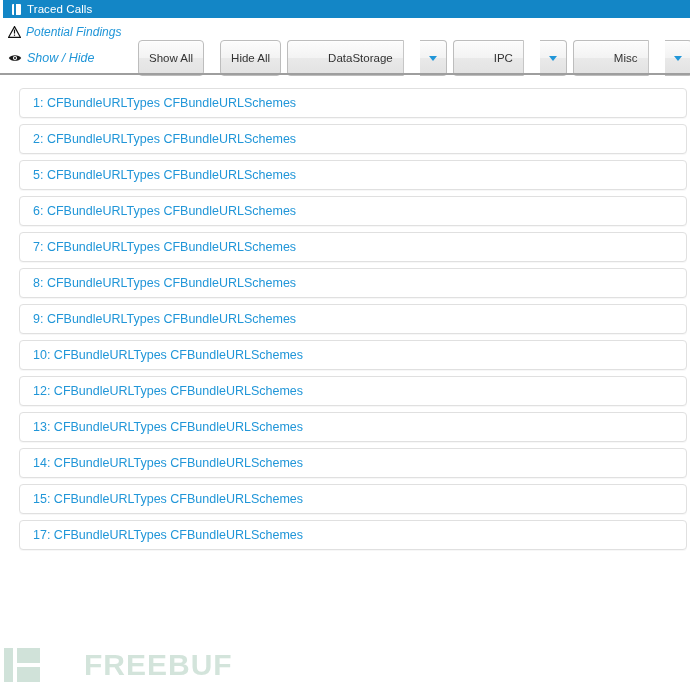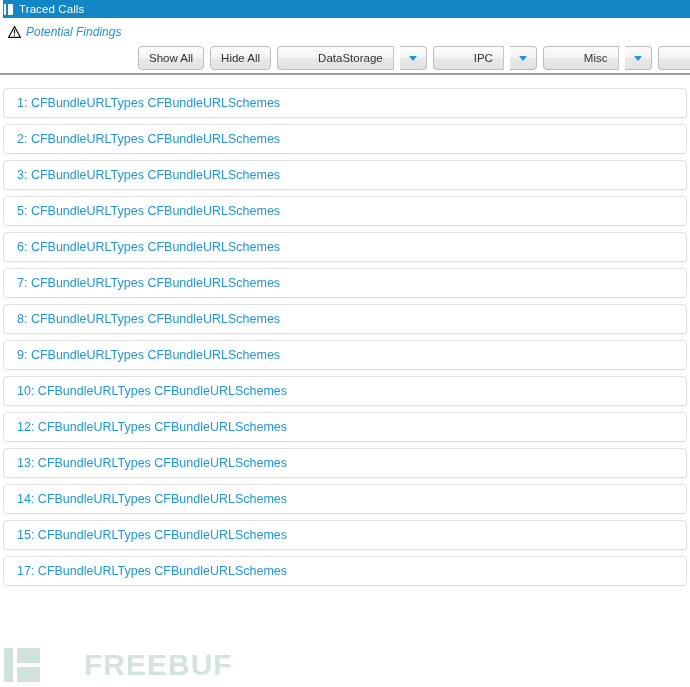--- a/index.html
+++ b/index.html
@@ -20,21 +20,21 @@
   }
 
   
   .titlebar {
     position: absolute;
     left: 3px; top: 0;
     width: 687px; height: 18px;
     background: #1386c6;
     display: flex;
     align-items: center;
-    padding-left: 1px;
+    padding-left: 9px;
   }
   .titlebar .doc-icon {
     width: 9px; height: 11px;
     background: #ffffff;
     border-radius: 1px;
     position: relative;
     flex: 0 0 auto;
     margin-right: 6px;
   }
   .titlebar .doc-icon::after {
@@ -99,35 +99,35 @@
 
   
   .btn-area {
     position: absolute;
     left: 138px; top: 26px;
     display: flex;
     align-items: center;
     height: 28px;
   }
   .btn {
-    height: 24px;
+    height: 36px;
     display: inline-flex;
     align-items: center;
     justify-content: center;
     padding: 0 10px;
     font-size: 11.5px;
     color: #333333;
     background: linear-gradient(to bottom, #fcfcfc 0%, #f3f3f3 50%, #e9e9e9 51%, #e2e2e2 100%);
     border: 1px solid #bdbdbd;
     border-radius: 4px;
     white-space: nowrap;
     box-shadow: 0 1px 0 rgba(255,255,255,0.65) inset;
     cursor: default;
   }
-  .btn + .btn { margin-left: 6px; }
+  .btn + .btn { margin-left: 16px; }
 
   .btn-group {
     display: inline-flex;
     align-items: center;
     margin-left: 6px;
   }
   .btn-group .btn-main {
     border-top-right-radius: 0;
     border-bottom-right-radius: 0;
     border-right: 1px solid #c6c6c6;
@@ -155,20 +155,21 @@
     background: #9e9e9e;
   }
 
   
   .list {
     position: absolute;
     left: 0; top: 88px;
     width: 690px;
     height: 599px;
     overflow: hidden;
+    padding-left: 16px;
   }
   .list-item {
     position: relative;
     height: 30px;
     margin: 0 3px 6px 3px;
     background: #ffffff;
     border: 1px solid #e0e0e0;
     border-radius: 4px;
     display: flex;
     align-items: center;
@@ -237,20 +238,28 @@
 
     <div class="row-findings">
       <svg class="warn-icon" viewBox="0 0 13 12">
         <path d="M6.5 0.6 L12.4 11.3 L0.6 11.3 Z" fill="none" stroke="#111111" stroke-width="1.2"></path>
         <path d="M6.5 3.6 L6.5 7.6" stroke="#111111" stroke-width="1.2"></path>
         <rect x="5.9" y="8.6" width="1.2" height="1.2" fill="#111111"></rect>
       </svg>
       <span class="link-label">Potential Findings</span>
     </div>
 
+    <div class="row-showhide">
+      <svg class="eye-icon" viewBox="0 0 14 12">
+        <path d="M0.8 6 C3 2.2, 11 2.2, 13.2 6 C11 9.8, 3 9.8, 0.8 6 Z" fill="#1a1a1a"></path>
+        <circle cx="7" cy="6" r="2.1" fill="#ffffff"></circle>
+        <circle cx="7" cy="6" r="1.1" fill="#1a1a1a"></circle>
+      </svg>
+      <span class="link-label showhide">Show / Hide</span>
+    </div>
 
     <div class="btn-area">
       <button class="btn">Show All</button>
       <button class="btn">Hide All</button>
 
       <span class="btn-group">
         <button class="btn btn-main">DataStorage</button>
         <button class="btn btn-caret">
             <span class="caret"></span>
           </button>
@@ -285,23 +294,20 @@
   </div>
 
   <div class="sep-line"></div>
 
   <div class="list" id="traced-calls-list">
       <div class="list-item">
         <span class="item-text">1: CFBundleURLTypes CFBundleURLSchemes</span>
       </div>
       <div class="list-item">
         <span class="item-text">2: CFBundleURLTypes CFBundleURLSchemes</span>
-      </div>
-      <div class="list-item">
-        <span class="item-text">3: CFBundleURLTypes CFBundleURLSchemes</span>
       </div>
       <div class="list-item">
         <span class="item-text">5: CFBundleURLTypes CFBundleURLSchemes</span>
       </div>
       <div class="list-item">
         <span class="item-text">6: CFBundleURLTypes CFBundleURLSchemes</span>
       </div>
       <div class="list-item">
         <span class="item-text">7: CFBundleURLTypes CFBundleURLSchemes</span>
       </div>

